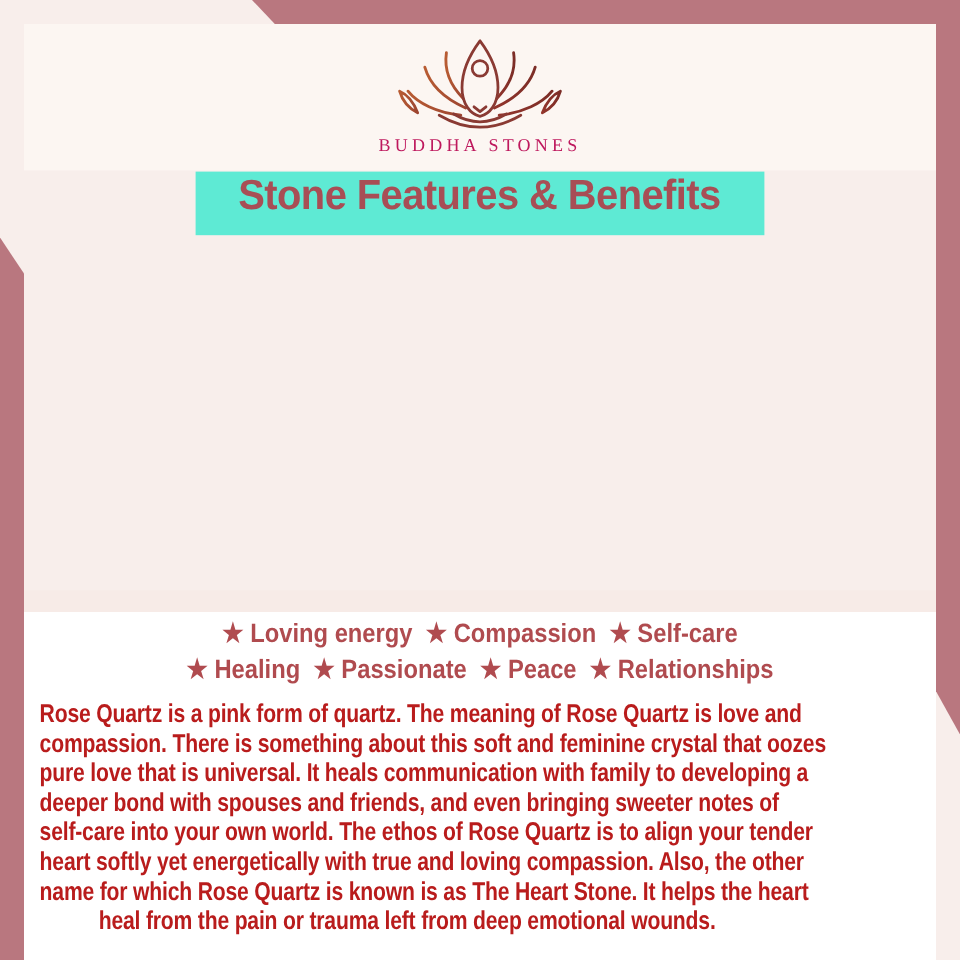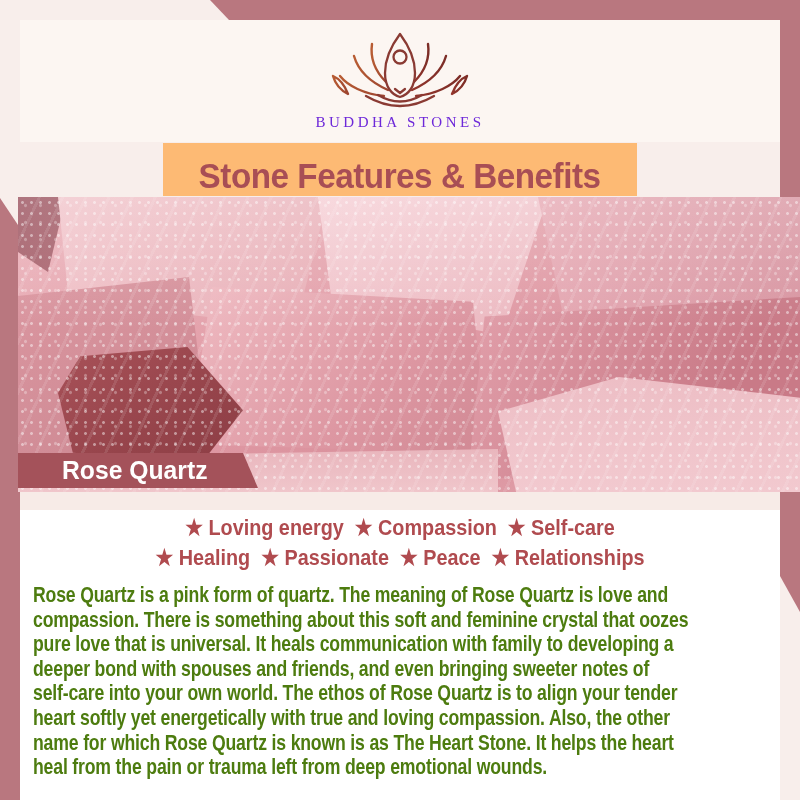--- a/index.html
+++ b/index.html
@@ -16,26 +16,26 @@
   .frame-left{left:0;top:198px;width:20px;height:602px;
     clip-path:polygon(0 0,20px 30px,20px 602px,0 602px);}
   .frame-bottom{left:0;top:780px;width:800px;height:20px;
     clip-path:polygon(0 0,578px 0,606px 20px,0 20px);}
 
   
   .top-panel{position:absolute;left:20px;top:20px;width:760px;height:122px;
     background:#fcf6f2;display:flex;flex-direction:column;align-items:center;justify-content:flex-start;}
   .logo-svg{margin-top:12px;width:150px;height:80px;}
   .brand-name{margin-top:2px;font-family:"Liberation Serif",serif;font-size:15px;
-    letter-spacing:3.5px;color:#6d28d9;white-space:nowrap;}
+    letter-spacing:3.5px;color:#be185d;white-space:nowrap;}
 
   
   .banner-strip{position:absolute;left:20px;top:142px;width:760px;height:55px;}
-  .banner{position:absolute;left:143px;top:1px;width:474px;height:53px;background:#fdba74;
-    display:flex;align-items:flex-end;justify-content:center;}
+  .banner{position:absolute;left:143px;top:1px;width:474px;height:53px;background:#5eead4;
+    display:flex;align-items:flex-start;justify-content:center;}
   .banner-title{font-size:35px;font-weight:bold;color:#a84e55;white-space:nowrap;
     transform:scaleX(.95);letter-spacing:-0.5px;}
 
   
   .photo{position:absolute;left:18px;top:197px;width:782px;height:295px;overflow:hidden;
     background:linear-gradient(160deg,#ecb4bc 0%,#e3a0aa 40%,#d98f9b 70%,#e7aeb6 100%);}
   .facet{position:absolute;}
   .f1{left:0;top:0;width:60px;height:95px;background:linear-gradient(150deg,#9d5662,#b06c76);
     clip-path:polygon(0 0,48px 0,30px 75px,0 55px);}
   .f2{left:40px;top:0;width:270px;height:130px;background:linear-gradient(135deg,#f2c7cd,#e7adb5);
@@ -74,21 +74,21 @@
     transform:scaleX(.95);transform-origin:left center;}
 
   
   .divider-strip{position:absolute;left:20px;top:492px;width:760px;height:18px;background:#f7ebe7;}
 
   
   .content{position:absolute;left:20px;top:510px;width:760px;height:350px;background:#ffffff;}
   .features{height:30px;line-height:30px;text-align:center;color:#b04b4f;font-weight:bold;
     font-size:22px;white-space:pre;transform:scaleX(.9);}
   .features.line1{margin-top:3px;}
-  .body-text{margin:10px 0 0 13px;color:#4d7c0f;font-weight:bold;}
+  .body-text{margin:10px 0 0 13px;color:#b91c1c;font-weight:bold;text-align:center;}
   .body-line{font-size:21.5px;line-height:24.6px;white-space:nowrap;
     transform:scaleX(.82);transform-origin:left center;letter-spacing:-0.2px;}
 </style>
 </head>
 <body>
 
 <div class="canvas">
 
   <div class="frame frame-top"></div>
   <div class="frame frame-right"></div>
@@ -134,35 +134,20 @@
     </svg>
     <div class="brand-name">BUDDHA STONES</div>
   </div>
 
   <div class="banner-strip">
     <div class="banner">
       <span class="banner-title">Stone Features &amp; Benefits</span>
     </div>
   </div>
 
-  <div class="photo">
-    <div class="facet f1"></div>
-    <div class="facet f2"></div>
-    <div class="facet f3"></div>
-    <div class="facet f4"></div>
-    <div class="facet f5"></div>
-    <div class="facet f6"></div>
-    <div class="facet f7"></div>
-    <div class="facet f8"></div>
-    <div class="facet f9"></div>
-    <div class="facet f10"></div>
-    <div class="band">
-      <span class="band-label">Rose Quartz</span>
-    </div>
-  </div>
 
   <div class="divider-strip"></div>
 
   <div class="content">
     <div class="features line1">★ Loving energy  ★ Compassion  ★ Self-care</div>
     <div class="features line2">★ Healing  ★ Passionate  ★ Peace  ★ Relationships</div>
     <div class="body-text">
       <div class="body-line">Rose Quartz is a pink form of quartz. The meaning of Rose Quartz is love and</div>
       <div class="body-line">compassion. There is something about this soft and feminine crystal that oozes</div>
       <div class="body-line">pure love that is universal. It heals communication with family to developing a</div>

